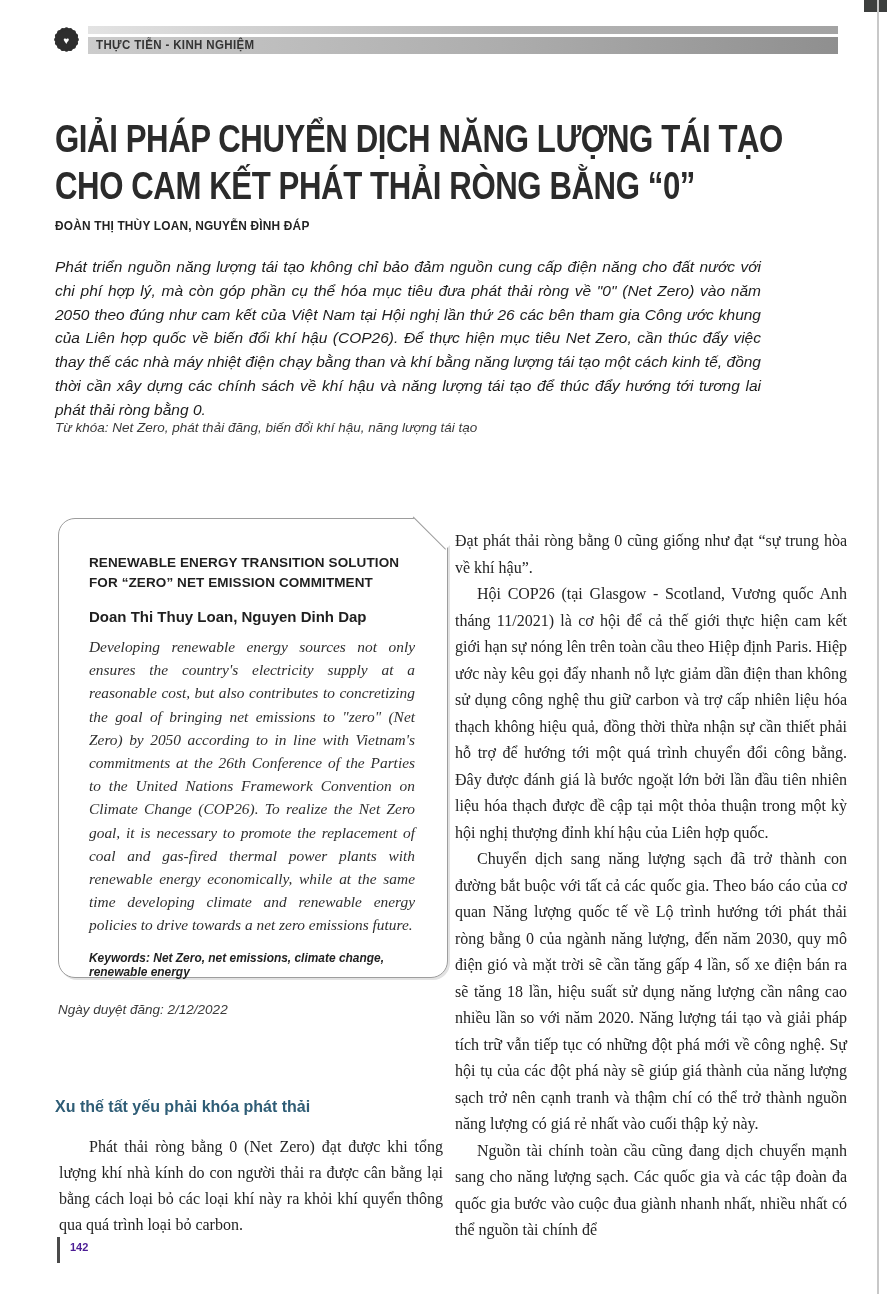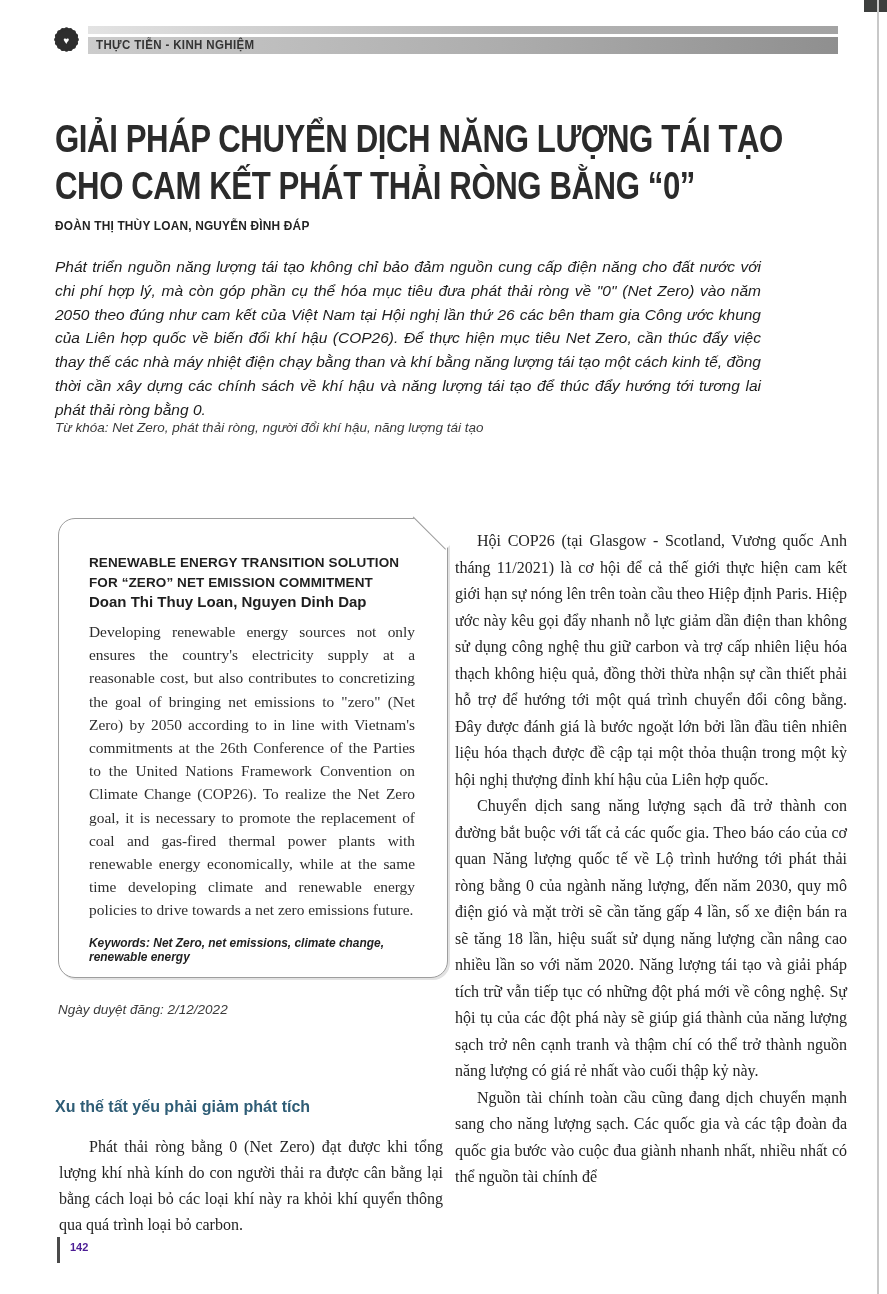--- a/index.html
+++ b/index.html
@@ -57,25 +57,25 @@
     position:absolute;top:-12px;right:-16px;width:46px;height:30px;
     background:#ffffff;border-bottom:1.5px solid #9d9d9d;
     transform:rotate(45deg);
   }
   .box-inner{position:absolute;left:30px;top:34px;width:326px;}
   .box-title{
     font-size:13.5px;font-weight:bold;color:#1f1f1f;line-height:20px;
     letter-spacing:.1px;
   }
   .box-authors{
-    font-size:15px;font-weight:bold;color:#1f1f1f;
+    margin-top:15px;font-size:15px;font-weight:bold;color:#1f1f1f;
   }
   .box-abstract{
     margin-top:10px;font-family:"Liberation Serif",serif;
-    font-size:15.4px;line-height:23.2px;
+    font-style:italic;font-size:15.4px;line-height:23.2px;
     text-align:justify;color:#2e2e2e;
   }
   .box-keywords{
     margin-top:14px;font-size:12.3px;font-style:italic;font-weight:bold;
     color:#222;transform:scaleX(.97);transform-origin:left;
   }
 
   
   .dates{
     left:58px;top:998px;font-size:13.5px;font-style:italic;
@@ -127,44 +127,45 @@
   </svg>
 </div>
 <div class="abs tagline">THỰC TIỄN - KINH NGHIỆM</div>
 
 <div class="abs title">
   <div>GIẢI PHÁP CHUYỂN DỊCH NĂNG LƯỢNG TÁI TẠO</div>
   <div>CHO CAM KẾT PHÁT THẢI RÒNG BẰNG “0”</div>
 </div>
 <div class="abs authors">ĐOÀN THỊ THÙY LOAN, NGUYỄN ĐÌNH ĐÁP</div>
 <div class="abs abstract-vi">Phát triển nguồn năng lượng tái tạo không chỉ bảo đảm nguồn cung cấp điện năng cho đất nước với chi phí hợp lý, mà còn góp phần cụ thể hóa mục tiêu đưa phát thải ròng về "0" (Net Zero) vào năm 2050 theo đúng như cam kết của Việt Nam tại Hội nghị lần thứ 26 các bên tham gia Công ước khung của Liên hợp quốc về biến đổi khí hậu (COP26). Để thực hiện mục tiêu Net Zero, cần thúc đẩy việc thay thế các nhà máy nhiệt điện chạy bằng than và khí bằng năng lượng tái tạo một cách kinh tế, đồng thời cần xây dựng các chính sách về khí hậu và năng lượng tái tạo để thúc đẩy hướng tới tương lai phát thải ròng bằng 0.</div>
-<div class="abs keywords-vi">Từ khóa: Net Zero, phát thải ròng, người đổi khí hậu, năng lượng tái tạo</div>
+<div class="abs keywords-vi">Từ khóa: Net Zero, phát thải đăng, biến đổi khí hậu, năng lượng tái tạo</div>
 
 <div class="abs abstract-box">
   <div class="corner-cut"></div>
   <div class="box-inner">
     <div class="box-title">
       <div>RENEWABLE ENERGY TRANSITION SOLUTION</div>
       <div>FOR “ZERO” NET EMISSION COMMITMENT</div>
     </div>
     <div class="box-authors">Doan Thi Thuy Loan, Nguyen Dinh Dap</div>
     <div class="box-abstract">Developing renewable energy sources not only ensures the country's electricity supply at a reasonable cost, but also contributes to concretizing the goal of bringing net emissions to "zero" (Net Zero) by 2050 according to in line with Vietnam's commitments at the 26th Conference of the Parties to the United Nations Framework Convention on Climate Change (COP26). To realize the Net Zero goal, it is necessary to promote the replacement of coal and gas-fired thermal power plants with renewable energy economically, while at the same time developing climate and renewable energy policies to drive towards a net zero emissions future.</div>
     <div class="box-keywords">Keywords: Net Zero, net emissions, climate change, renewable energy</div>
   </div>
 </div>
 
 <div class="abs dates">
   <div>Ngày duyệt đăng: 2/12/2022</div>
 </div>
 
-<div class="abs section-heading">Xu thế tất yếu phải giảm phát tích</div>
+<div class="abs section-heading">Xu thế tất yếu phải khóa phát thải</div>
 <div class="abs left-para">
   <p>Phát thải ròng bằng 0 (Net Zero) đạt được khi tổng lượng khí nhà kính do con người thải ra được cân bằng lại bằng cách loại bỏ các loại khí này ra khỏi khí quyển thông qua quá trình loại bỏ carbon.</p>
 </div>
 
 <div class="abs right-col">
+  <p class="noindent">Đạt phát thải ròng bằng 0 cũng giống như đạt “sự trung hòa về khí hậu”.</p>
   <p>Hội COP26 (tại Glasgow - Scotland, Vương quốc Anh tháng 11/2021) là cơ hội để cả thế giới thực hiện cam kết giới hạn sự nóng lên trên toàn cầu theo Hiệp định Paris. Hiệp ước này kêu gọi đẩy nhanh nỗ lực giảm dần điện than không sử dụng công nghệ thu giữ carbon và trợ cấp nhiên liệu hóa thạch không hiệu quả, đồng thời thừa nhận sự cần thiết phải hỗ trợ để hướng tới một quá trình chuyển đổi công bằng. Đây được đánh giá là bước ngoặt lớn bởi lần đầu tiên nhiên liệu hóa thạch được đề cập tại một thỏa thuận trong một kỳ hội nghị thượng đỉnh khí hậu của Liên hợp quốc.</p>
   <p>Chuyển dịch sang năng lượng sạch đã trở thành con đường bắt buộc với tất cả các quốc gia. Theo báo cáo của cơ quan Năng lượng quốc tế về Lộ trình hướng tới phát thải ròng bằng 0 của ngành năng lượng, đến năm 2030, quy mô điện gió và mặt trời sẽ cần tăng gấp 4 lần, số xe điện bán ra sẽ tăng 18 lần, hiệu suất sử dụng năng lượng cần nâng cao nhiều lần so với năm 2020. Năng lượng tái tạo và giải pháp tích trữ vẫn tiếp tục có những đột phá mới về công nghệ. Sự hội tụ của các đột phá này sẽ giúp giá thành của năng lượng sạch trở nên cạnh tranh và thậm chí có thể trở thành nguồn năng lượng có giá rẻ nhất vào cuối thập kỷ này.</p>
   <p>Nguồn tài chính toàn cầu cũng đang dịch chuyển mạnh sang cho năng lượng sạch. Các quốc gia và các tập đoàn đa quốc gia bước vào cuộc đua giành nhanh nhất, nhiều nhất có thể nguồn tài chính để</p>
 </div>
 
 <div class="abs page-bar"></div>
 <div class="abs page-number">142</div>
 
 </body></html>

